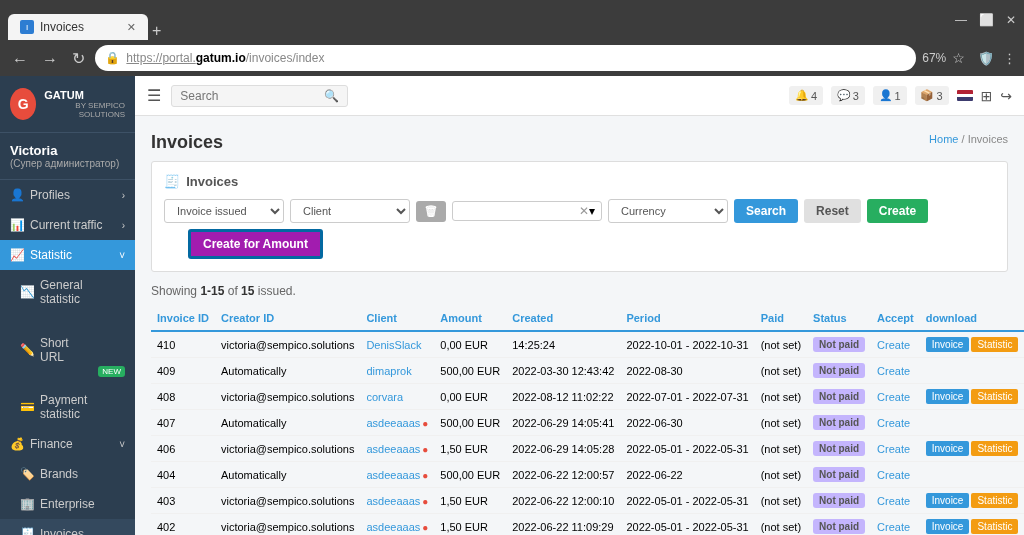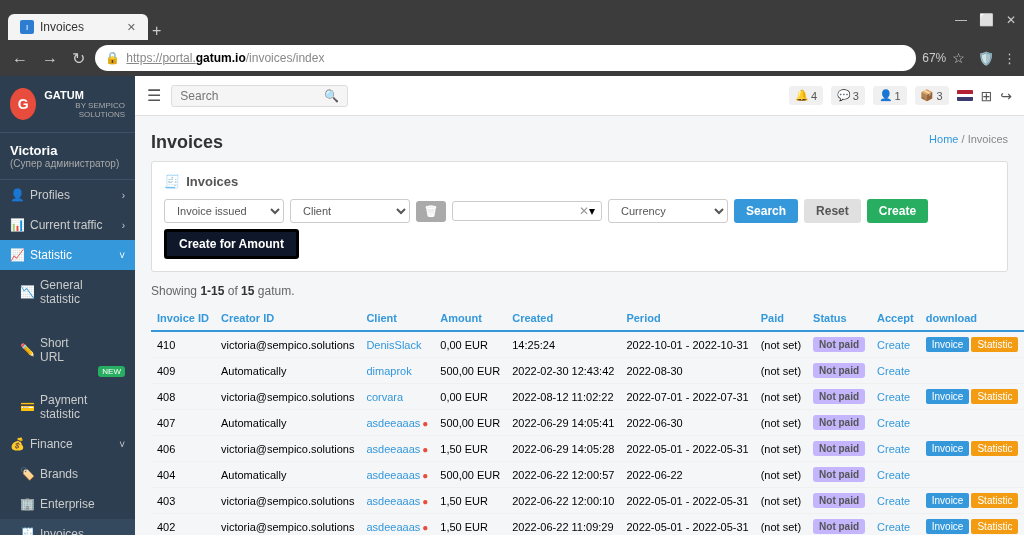--- a/index.html
+++ b/index.html
@@ -64,21 +64,21 @@
 
     .filter-row { display: flex; align-items: center; gap: 6px; flex-wrap: wrap; }
     .filter-select { border: 1px solid #ccc; border-radius: 3px; padding: 4px 8px; font-size: 11px; background: #fff; color: #555; min-width: 120px; }
     .filter-input-wrap { display: flex; align-items: center; border: 1px solid #ccc; border-radius: 3px; background: #fff; padding: 2px 6px; }
     .filter-input-wrap input { border: none; outline: none; font-size: 11px; width: 120px; }
     .filter-clear { color: #999; cursor: pointer; }
     .btn { padding: 5px 12px; border: none; border-radius: 3px; cursor: pointer; font-size: 12px; font-weight: bold; }
     .btn-primary { background: #3498db; color: #fff; }
     .btn-default { background: #e0e0e0; color: #555; }
     .btn-success { background: #27ae60; color: #fff; }
-    .btn-warning { background: #0f172a; color: #fff; border: 3px solid #000000; }
+    .btn-warning { background: #a21caf; color: #fff; border: 3px solid #0369a1; margin-left: 24px; }
     .btn-delete { background: #aaa; color: white; padding: 4px 8px; font-size: 11px; }
 
     .showing-text { font-size: 12px; color: #666; margin-bottom: 8px; }
     .showing-text strong { color: #333; }
 
     table { width: 100%; border-collapse: collapse; font-size: 11px; }
     thead tr { border-bottom: 2px solid #3498db; }
     th { padding: 6px 6px; text-align: left; color: #3498db; font-weight: bold; font-size: 11px; white-space: nowrap; }
     td { padding: 5px 6px; border-bottom: 1px solid #f0f0f0; vertical-align: middle; white-space: nowrap; }
 
@@ -253,21 +253,21 @@
           <button class="btn btn-success">Create</button>
           <button class="btn btn-warning">Create for Amount</button>
         </div>
       </div>
 
       <div class="showing-text">
         <span>Showing</span>
         <strong>1-15</strong>
         <span>of</span>
         <strong>15</strong>
-        <span>gatum.</span>
+        <span>issued.</span>
       </div>
 
       <table>
         <thead>
           <tr>
             <th>Invoice ID</th>
             <th>Creator ID</th>
             <th>Client</th>
             <th>Amount</th>
             <th>Created</th>
@@ -291,21 +291,21 @@
     <td><span class="status-badge status-notpaid">Not paid</span></td>
     <td><a class="link-blue">Create</a></td>
     <td><button class="btn-invoice">Invoice</button><button class="btn-statistic">Statistic</button></td>
 
   </tr>
             <tr>
     <td>409</td>
     <td>Automatically</td>
     <td><a class="link-blue">dimaprok</a></td>
     <td>500,00 EUR</td>
-    <td>2022-02-30 12:43:42</td>
+    <td>2022-03-30 12:43:42</td>
     <td>2022-08-30</td>
     <td>(not set)</td>
     <td><span class="status-badge status-notpaid">Not paid</span></td>
     <td><a class="link-blue">Create</a></td>
     <td></td>
 
   </tr>
             <tr>
     <td>408</td>
     <td>victoria@sempico.solutions</td>

